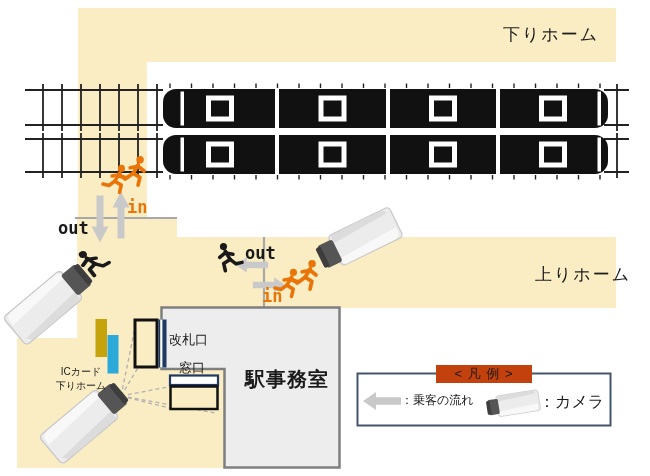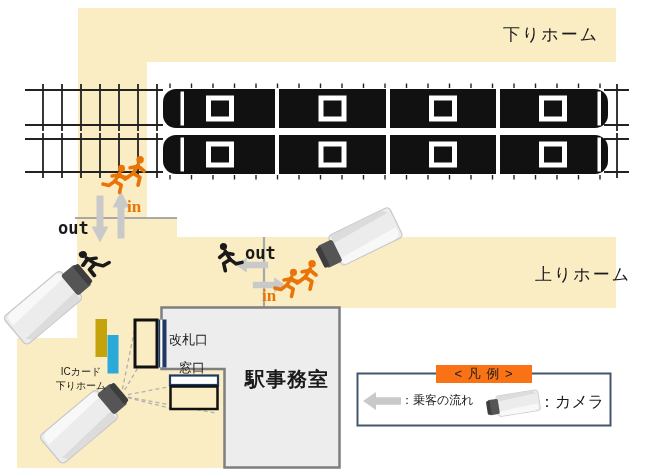--- a/index.html
+++ b/index.html
@@ -6,33 +6,33 @@
   .stage{
     position:relative;width:650px;height:476px;background:#fff;overflow:hidden;
     font-family:"Liberation Sans","DejaVu Sans",sans-serif;color:var(--ink,#1a1a1a);
   }
   svg.layer{position:absolute;left:0;top:0;z-index:1;}
   .lbl{position:absolute;z-index:2;white-space:nowrap;color:var(--ink,#1a1a1a);}
   .lbl.jp-big{font-size:17px;letter-spacing:2px;}
   .lbl.jp-mid{font-size:20px;letter-spacing:1px;}
   .lbl.jp-sm{font-size:13px;}
   .lbl.mono{font-family:"DejaVu Sans Mono","Liberation Mono",monospace;font-weight:bold;font-size:17px;}
-  .lbl.orange{color:var(--orange,#E97509);font-family:Liberation Serif, serif;}
+  .lbl.orange{color:var(--orange,#E97509);}
   .lbl.center{text-align:center;}
   #down-platform-label{left:488px;top:23px;width:126px;}
   #up-platform-label{left:486px;top:263px;width:122px;margin-left:36px;}
   #station-office-label{left:236px;top:366px;width:102px;font-weight:bold;}
   #gate-label{left:169px;top:331px;}
   #window-label{left:179px;top:359px;}
   #ic-reader-label{left:46px;top:365px;width:70px;font-size:10px;line-height:1.35;text-align:center;}
   #out-top-label{left:58px;top:218px;}
   #in-top-label{left:127px;top:197px;}
   #out-mid-label{left:245px;top:243px;}
   #in-mid-label{left:262px;top:286px;}
-  #legend-title{left:436px;top:365px;width:92px;font-size:13px;letter-spacing:1px;background:#f97316;padding:0 2px;}
+  #legend-title{left:436px;top:365px;width:92px;font-size:13px;letter-spacing:1px;background:#c2410c;padding:0 2px;}
   #legend-flow-label{left:401px;top:392px;font-size:12px;}
   #legend-camera-label{left:539px;top:392px;font-size:16px;}
 </style>
 </head>
 <body>
 
 <div class="stage">
 
   <svg class="layer" width="650" height="476" viewBox="0 0 650 476">
     <defs>

